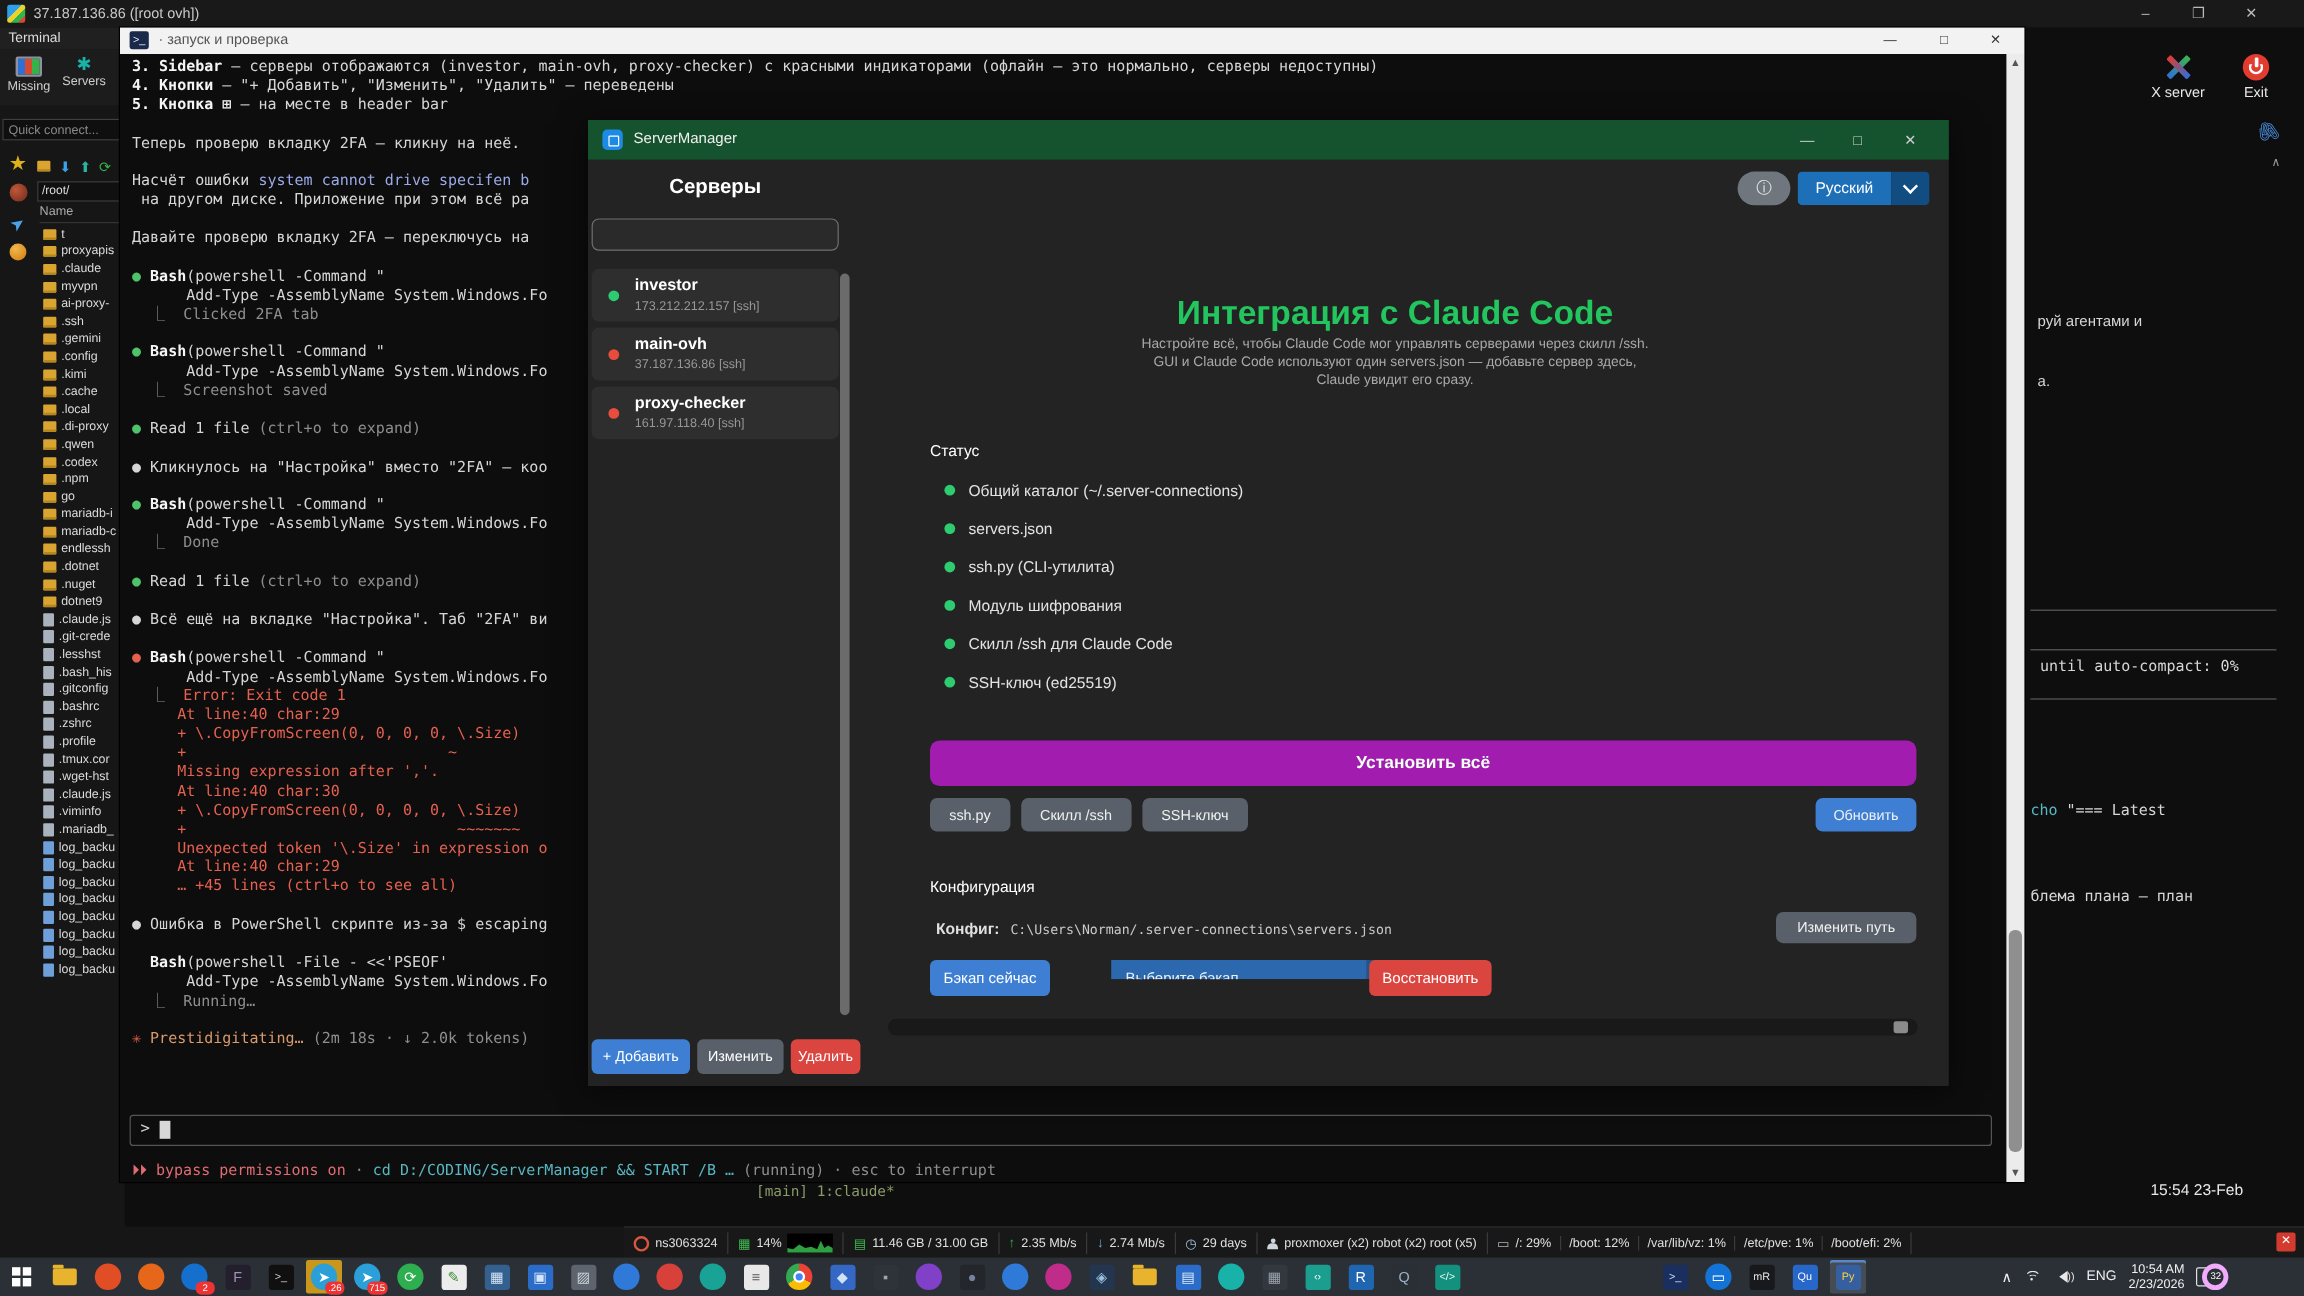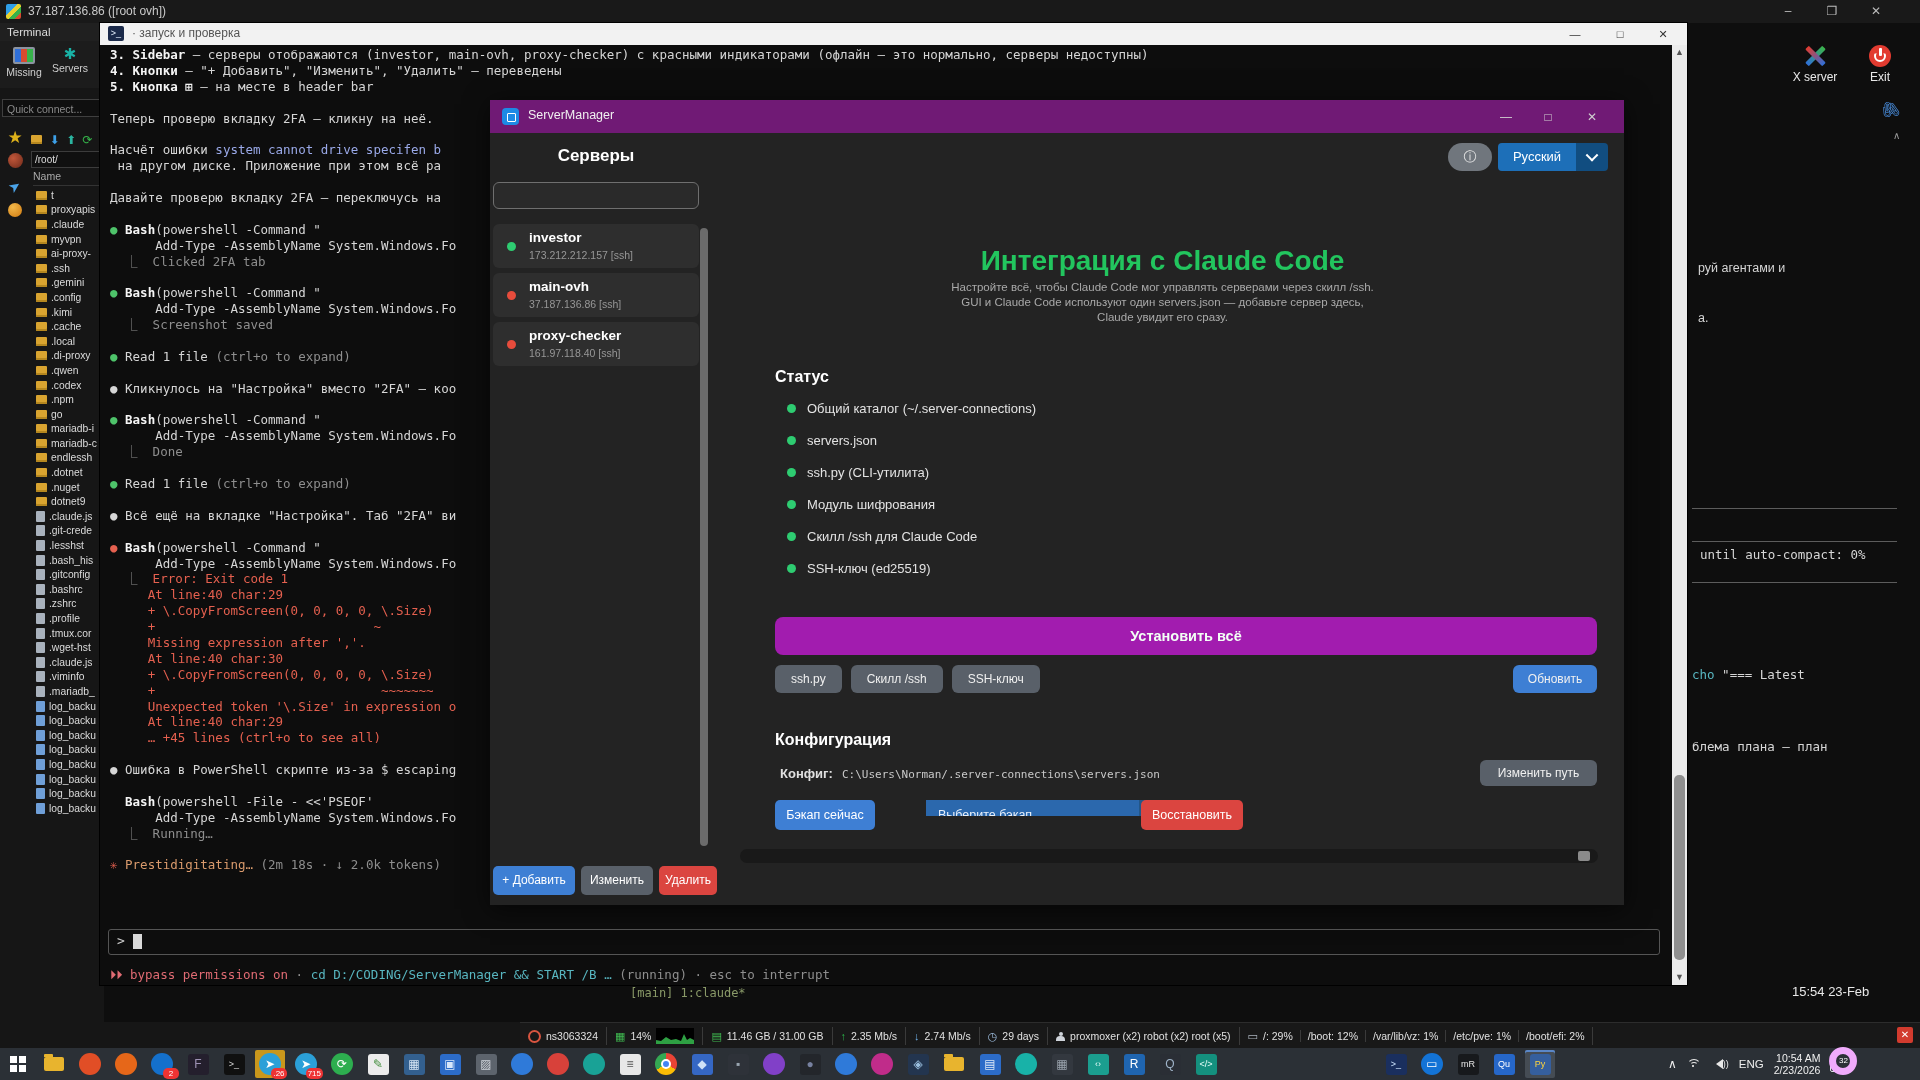--- a/index.html
+++ b/index.html
@@ -63,21 +63,21 @@
   .t-r{color:#e5604f;} .t-gy{color:#8e8e8e;} .t-bl{color:#9aa9e8;} .t-or{color:#d99a6c;}
   .t-cy{color:#58b6c0;} .t-pk{color:#e06b73;}
   #term-prompt{position:absolute;left:8px;top:884px;width:1550px;height:24px;border:1px solid #555;border-radius:3px;}
   #term-prompt .pch{position:absolute;left:8px;top:3px;color:#cfcfcf;font-size:13px;}
   #term-prompt .cur{position:absolute;left:24px;top:4px;width:9px;height:15px;background:#d8d8d8;}
   #term-status{position:absolute;left:10px;top:922px;}
   #term-status .t-line{height:16px;}
 
   
   #sm-win{left:490px;top:100px;width:1134px;height:805px;background:#232323;box-shadow:0 4px 24px rgba(0,0,0,.6);}
-  #sm-titlebar{position:absolute;left:0;top:0;width:100%;height:33px;background:#701a75;}
+  #sm-titlebar{position:absolute;left:0;top:0;width:100%;height:33px;background:#14532d;}
   #sm-titlebar .ico{position:absolute;left:12px;top:8px;width:17px;height:17px;border-radius:4px;background:#1d8ae5;}
   #sm-titlebar .ico:before{content:"";position:absolute;left:5px;top:5px;width:7px;height:7px;border:1.5px solid #fff;border-radius:1px;}
   #sm-titlebar .ttl{position:absolute;left:38px;top:8px;color:#f0f0f0;font-size:12.5px;}
   .smwb{position:absolute;top:5px;width:32px;height:24px;color:#d0d0d0;font-size:12px;text-align:center;line-height:24px;}
   #sm-info-pill{position:absolute;left:958px;top:43px;width:44px;height:28px;border-radius:14px;background:#70767d;
     color:#e8e8e8;text-align:center;line-height:28px;font-size:13px;}
   #sm-lang{position:absolute;left:1008px;top:43px;width:110px;height:28px;border-radius:4px;overflow:hidden;display:flex;}
   #sm-lang .val{flex:1;background:#1d6fb8;color:#fff;font-size:13px;line-height:28px;text-align:center;}
   #sm-lang .chev{width:32px;background:#114d80;position:relative;}
   .css-chev{position:absolute;left:50%;top:50%;width:7px;height:7px;border-right:2px solid #fff;border-bottom:2px solid #fff;
@@ -93,21 +93,21 @@
   .srv .ad{position:absolute;left:36px;top:25px;color:#979797;font-size:10.5px;}
   #sm-side-scroll{position:absolute;left:210px;top:128px;width:8px;height:618px;background:#6b6b6b;border-radius:4px;}
   .smbtn{position:absolute;top:766px;height:29px;border-radius:5px;color:#fff;font-size:12px;text-align:center;line-height:29px;}
   .btn-blue{background:#3e7fd4;} .btn-gray{background:#596069;} .btn-red{background:#db4540;}
   
   #sm-tabs{position:absolute;left:530px;top:100px;height:26px;background:#3e434b;border-radius:4px;display:flex;padding:0 2px;align-items:center;}
   .tab{color:#d8d8d8;font-size:12.5px;padding:4px 9px;border-radius:3px;white-space:nowrap;}
   .tab.active{background:#1271c4;color:#fff;}
   #sm-page-title{position:absolute;left:235px;top:145px;width:875px;text-align:center;color:#22c55e;font-size:28px;font-weight:bold;}
   #sm-subtitle{position:absolute;left:235px;top:180px;width:875px;text-align:center;color:#a9a9a9;font-size:11.5px;line-height:15px;}
-  .sm-h{position:absolute;color:#fff;font-size:16px;font-weight:bold;}
+  .sm-h{position:absolute;color:#fff;font-size:13px;font-weight:normal;}
   #sm-status-list{position:absolute;left:297px;top:292px;}
   .st-item{height:32px;display:flex;align-items:center;color:#e3e3e3;font-size:13px;}
   .st-item .dot{width:9px;height:9px;border-radius:50%;background:#2ecc71;margin-right:11px;flex:none;}
   #sm-install{position:absolute;left:285px;top:517px;width:822px;height:38px;background:#a21caf;border-radius:8px;
     color:#f2fff5;font-size:14.5px;font-weight:600;text-align:center;line-height:38px;}
   #sm-tools{position:absolute;left:285px;top:565px;display:flex;gap:9px;}
   .gbtn{height:28px;background:#596069;border-radius:6px;color:#f0f0f0;font-size:12px;line-height:28px;padding:0 16px;}
   #sm-refresh{position:absolute;left:1023px;top:565px;width:84px;height:28px;line-height:28px;}
   #sm-config-label{position:absolute;left:278px;top:666px;color:#e0e0e0;font-size:13px;font-weight:bold;padding-left:12px;}
   #sm-config-path{position:absolute;left:352px;top:668px;color:#c9c9c9;font-size:11px;}
@@ -159,21 +159,21 @@
   #tb-tray{position:absolute;left:1668px;top:0;display:flex;align-items:center;height:32px;gap:10px;color:#eee;}
   .tray-g{font-size:12px;}
   .wifi-ic{width:14px;height:10px;position:relative;overflow:hidden;}
   .wifi-ic i{position:absolute;border:1.5px solid #e8e8e8;border-radius:50%;border-bottom-color:transparent;border-left-color:transparent;border-right-color:transparent;}
   .wifi-ic i.a{left:0;top:0;width:12px;height:12px;}
   .wifi-ic i.b{left:3px;top:3px;width:6px;height:6px;}
   .wifi-ic i.c{left:5.5px;top:6px;width:1.5px;height:1.5px;background:#e8e8e8;border:none;border-radius:50%;}
   .spk-ic{width:0;height:0;border:5px solid transparent;border-right:7px solid #e8e8e8;position:relative;}
   #tb-clock{text-align:right;font-size:10.5px;line-height:12px;color:#f0f0f0;}
   #tb-notif{position:relative;width:18px;height:14px;border:1.5px solid #dfe3e8;border-radius:2px;}
-  #tb-notif .nb{position:absolute;right:-8px;bottom:-4px;width:14px;height:14px;border:7px solid #f0abfc;border-radius:50%;
+  #tb-notif .nb{position:absolute;right:-8px;bottom:-4px;width:14px;height:14px;border:4px solid #f0abfc;border-radius:50%;
     font-size:8px;line-height:14px;text-align:center;color:#fff;background:#2b3036;}
 
   
   .x-ic{position:relative;width:22px;height:22px;margin:0 auto 3px auto;}
   .x-ic i{position:absolute;left:9px;top:-1px;width:5px;height:24px;border-radius:1px;}
   .x-ic i.g{transform:rotate(45deg);background:linear-gradient(180deg,#3bb54a,#2f6fd8);}
   .x-ic i.r{transform:rotate(-45deg);background:linear-gradient(180deg,#e33b2e,#2f6fd8);}
   .exit-ic{position:relative;width:22px;height:22px;border-radius:50%;background:#e23b30;margin:0 auto 3px auto;}
   .exit-ic:before{content:"";position:absolute;left:5px;top:5px;width:12px;height:12px;border:2px solid #fff;border-radius:50%;
     box-sizing:border-box;clip-path:polygon(0 30%,100% 30%,100% 100%,0 100%);}

